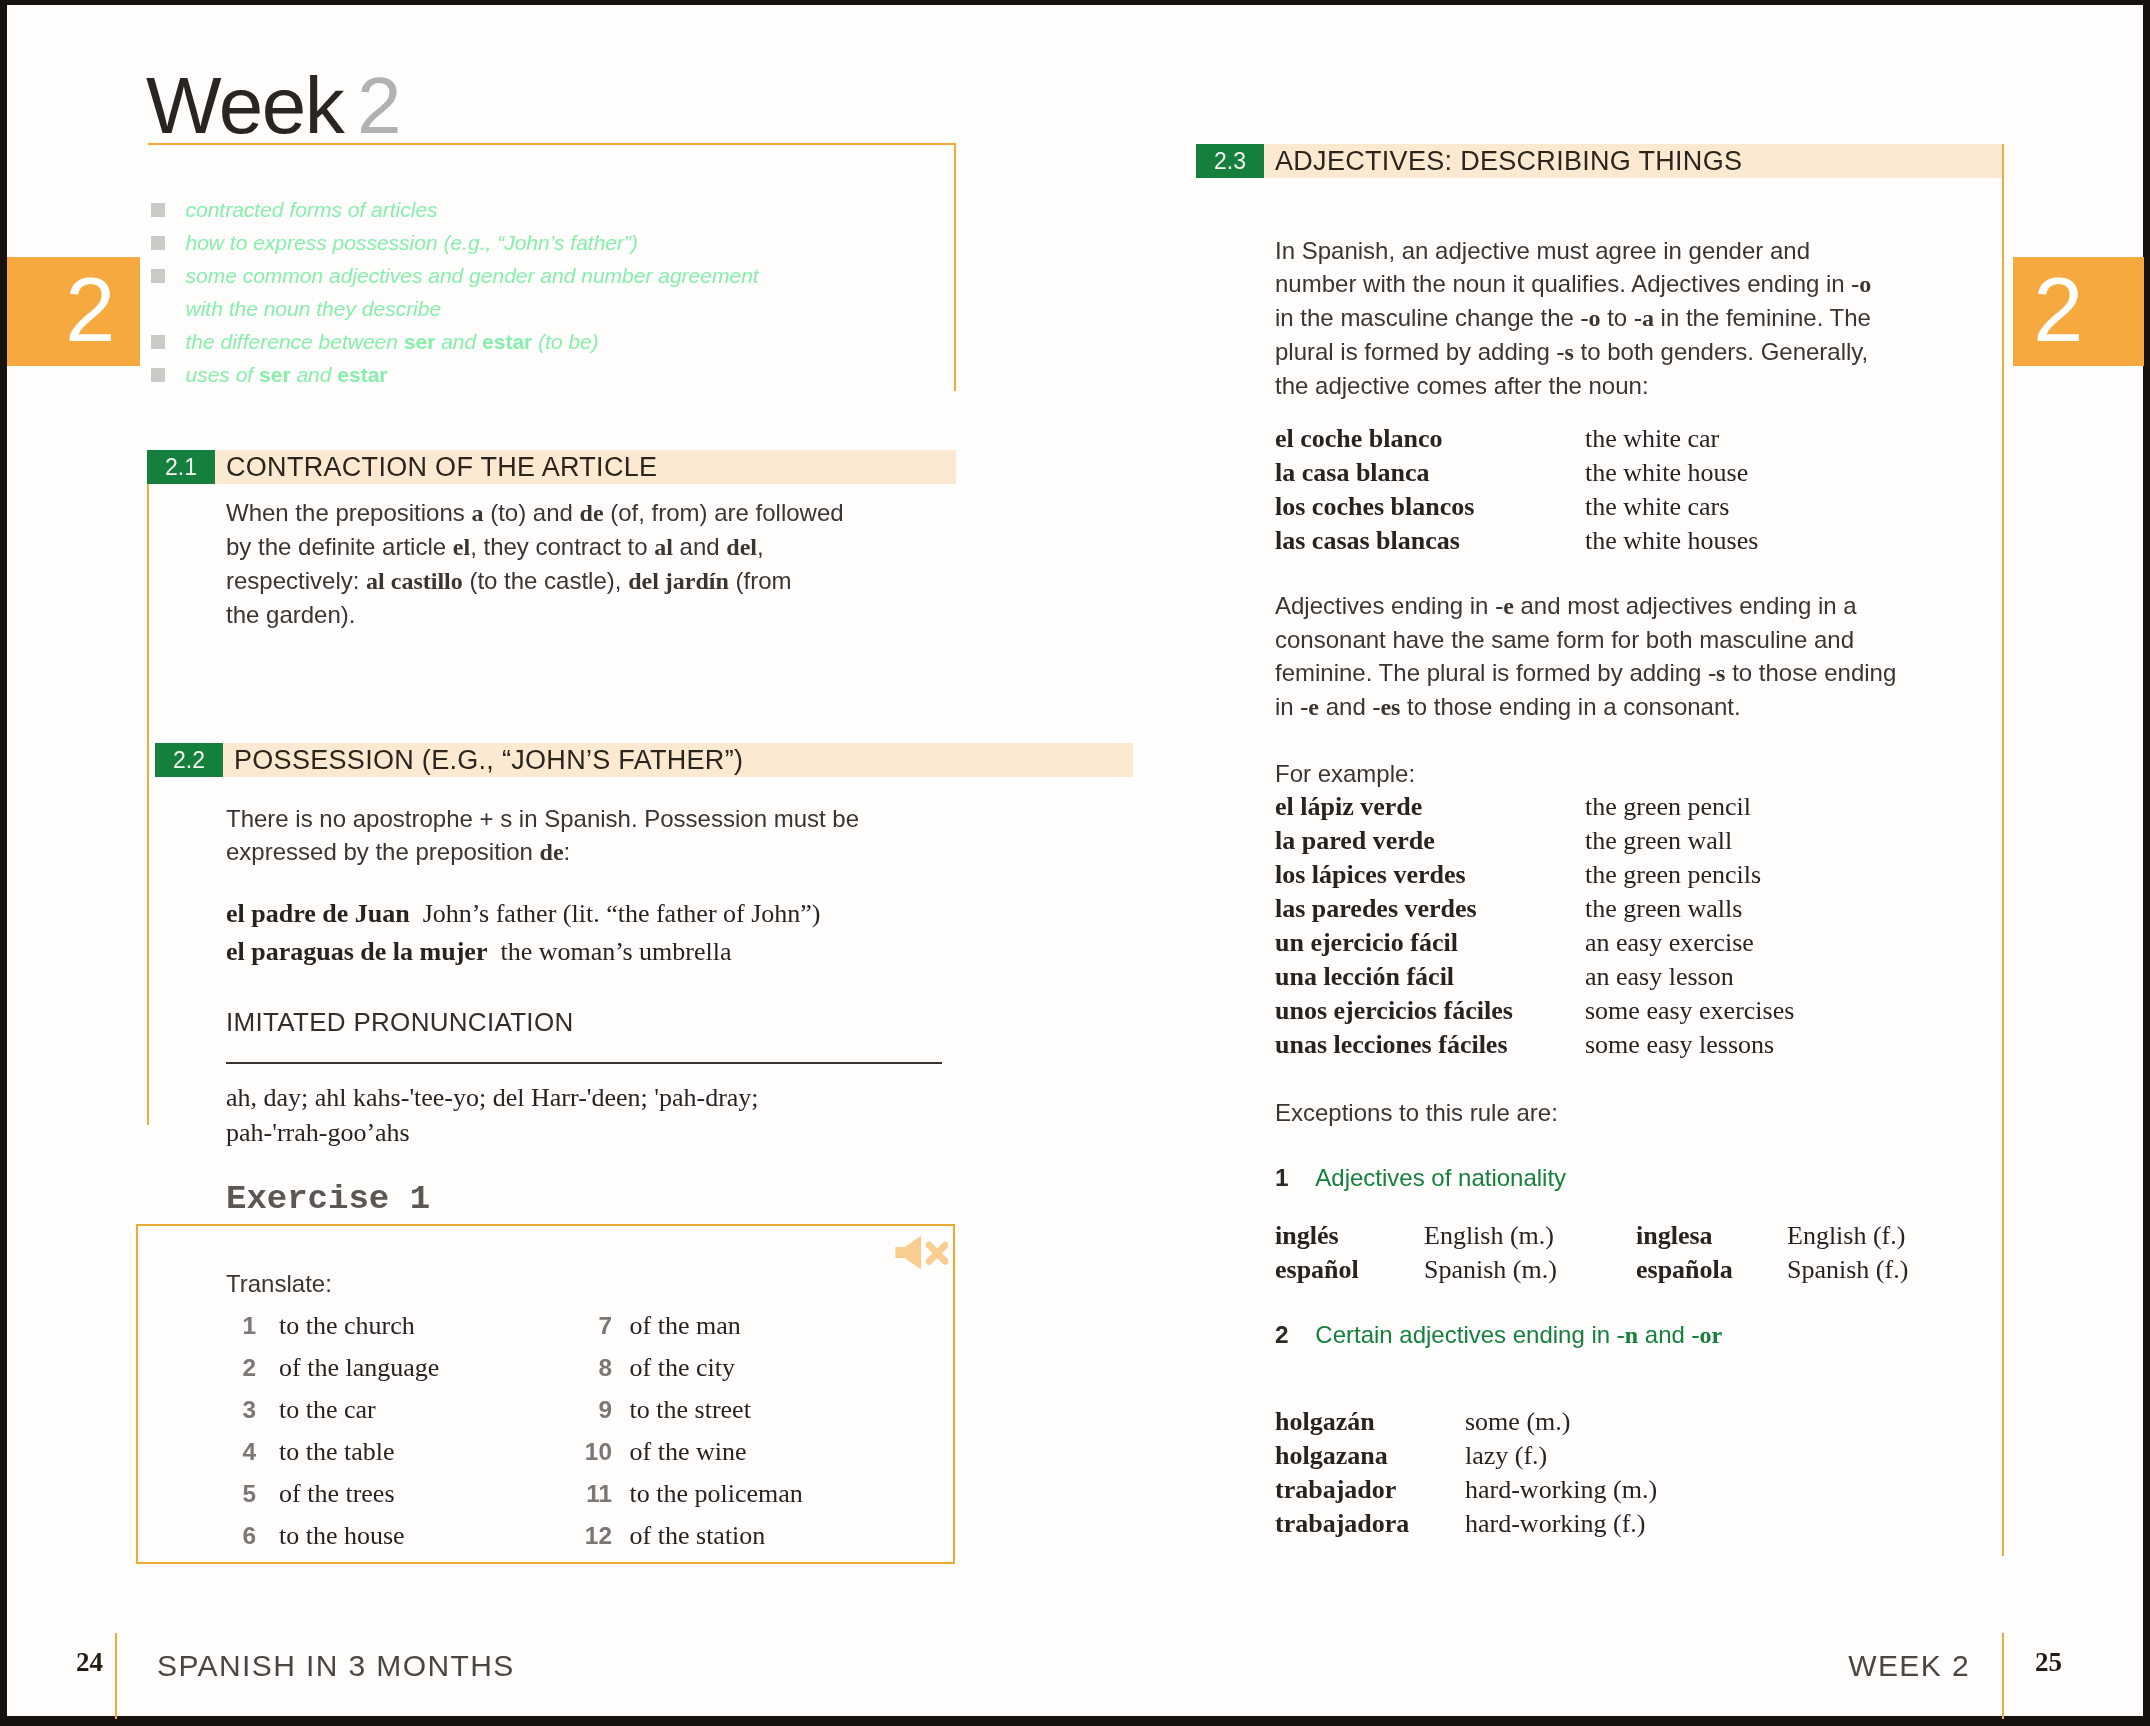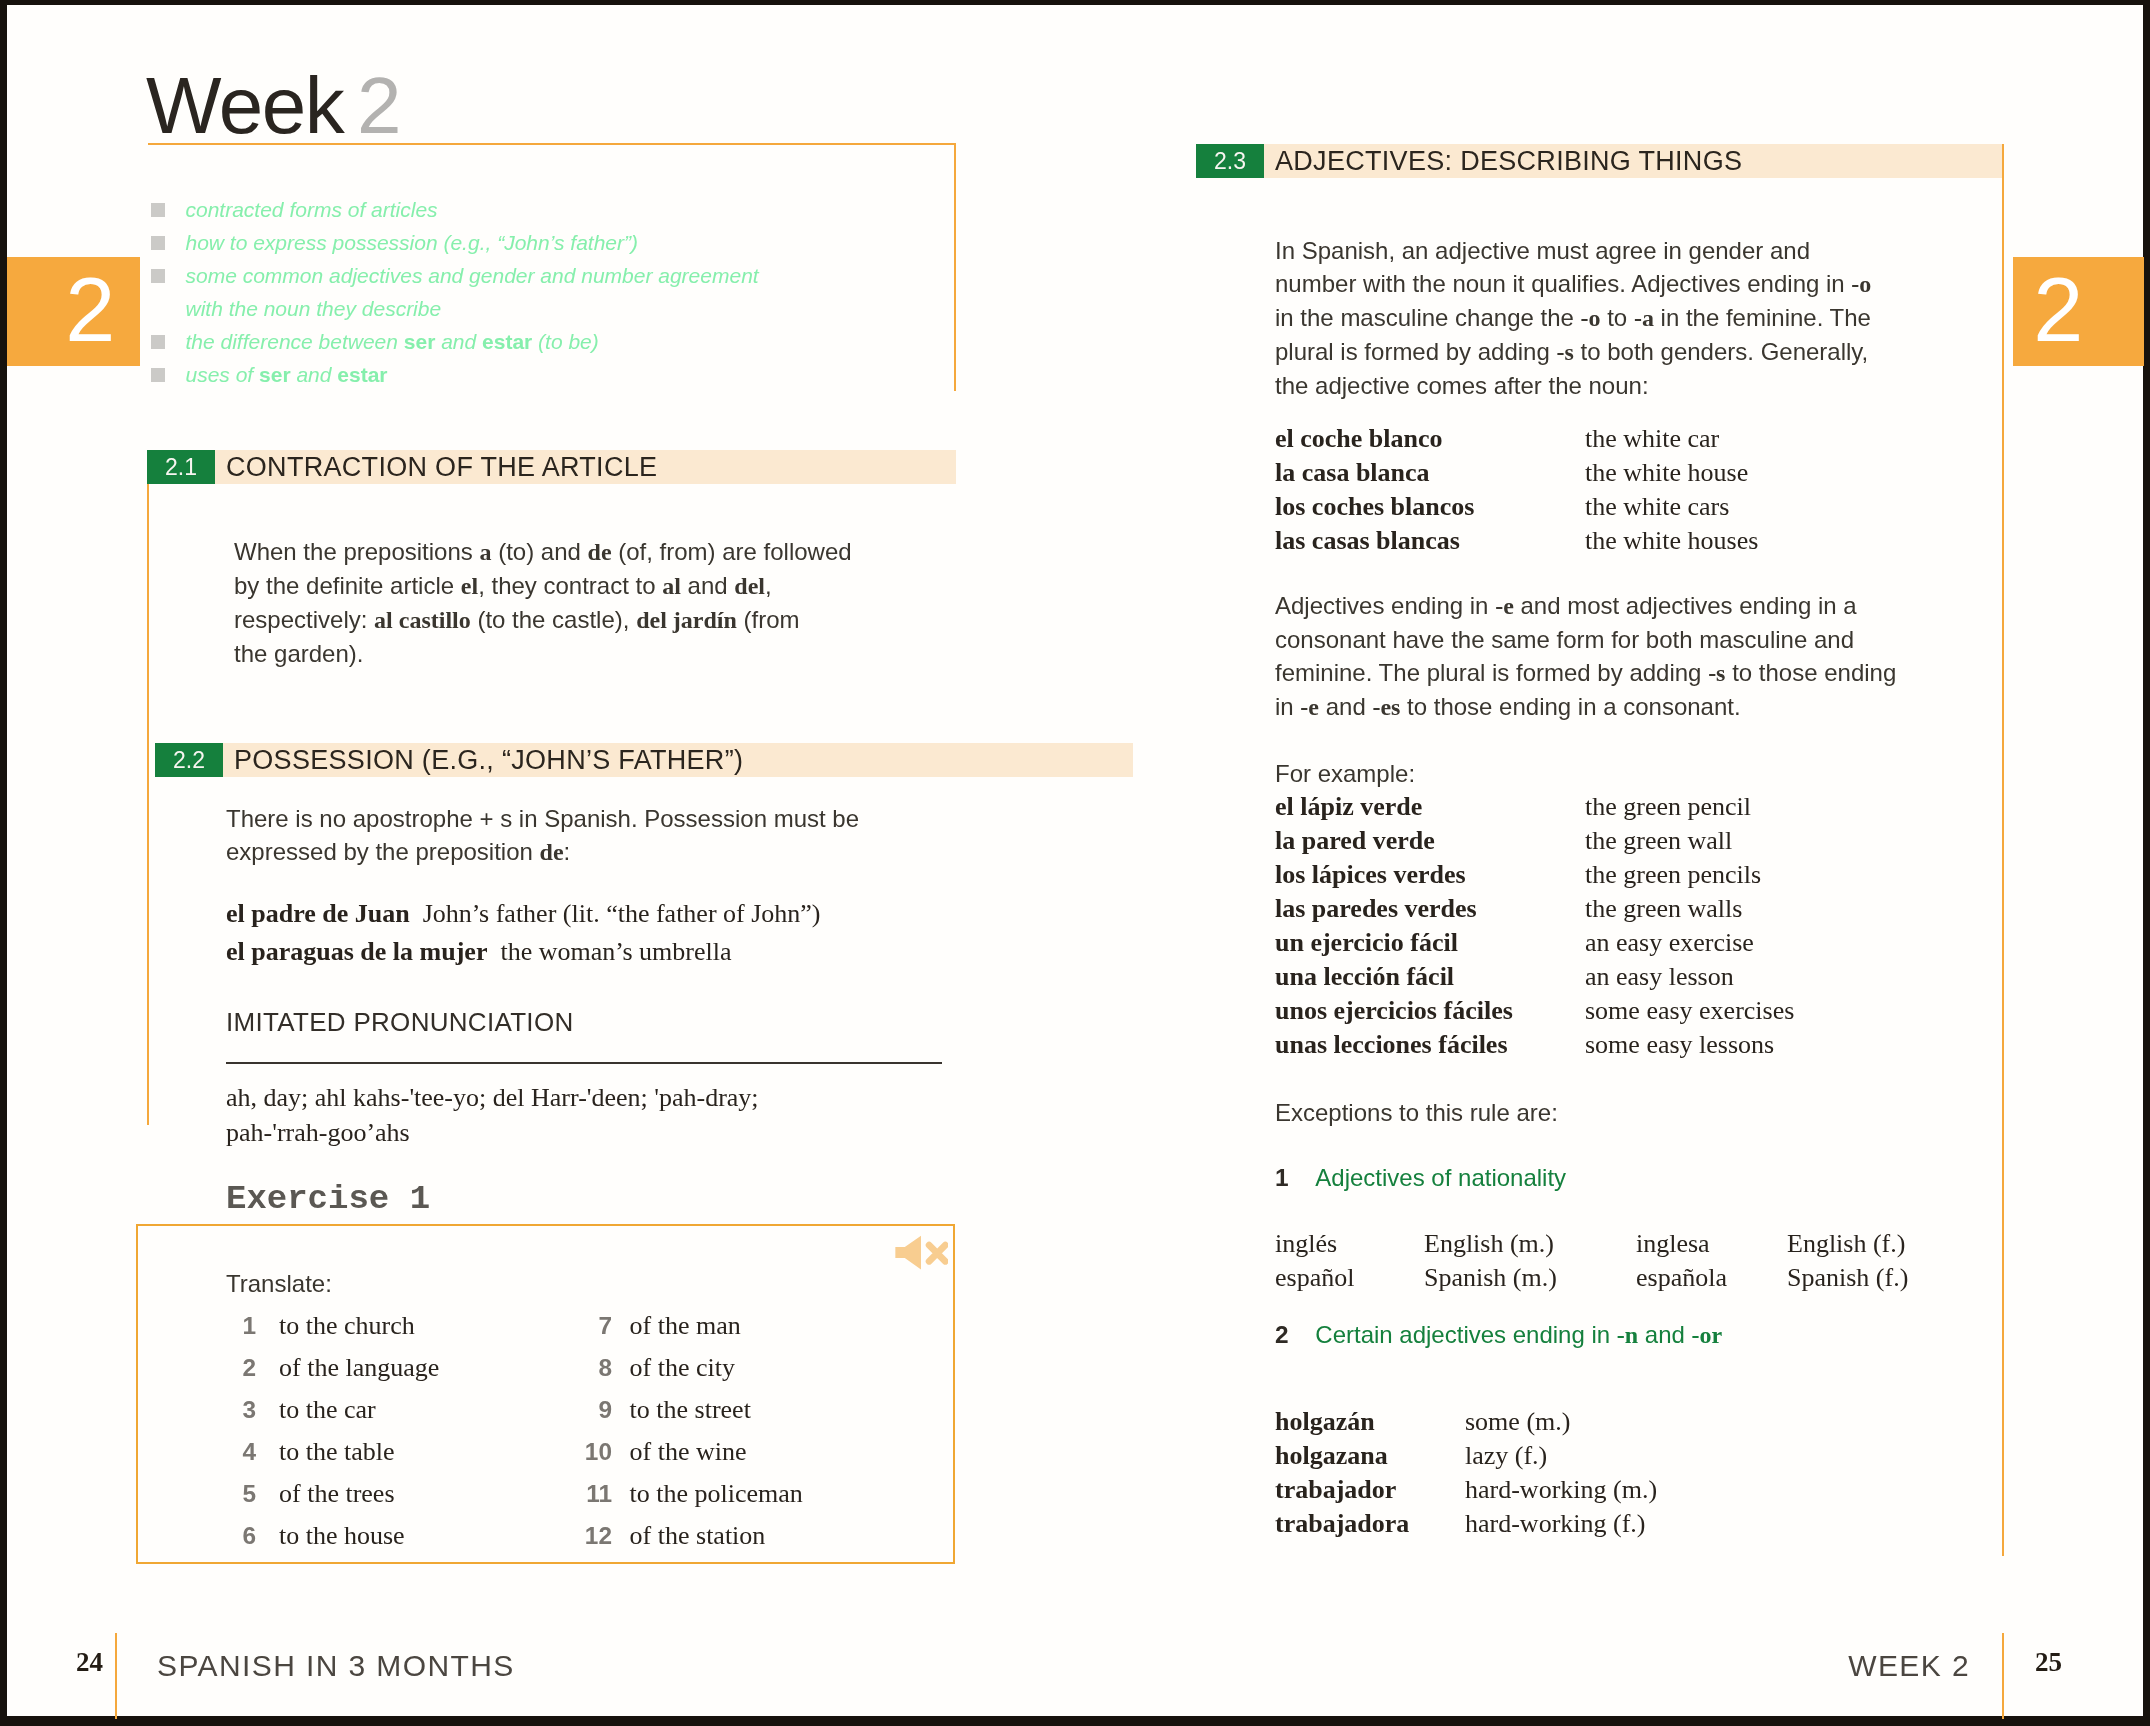--- a/index.html
+++ b/index.html
@@ -65,21 +65,21 @@
   .c2 .ex-num { width:39px; margin-right:17.6px; }
   .ex-text { font-family:"Liberation Serif", serif; font-size:26px; line-height:34px; color:#29231d; }
 
   
   .vrow { height:34px; font-family:"Liberation Serif", serif; font-size:26px; line-height:34px; color:#29231d; white-space:nowrap; }
   .vrow .es { font-weight:700; display:inline-block; }
   .w1 .es { width:310px; }
   .w3 .es { width:190px; }
   .nat-row { height:34px; font-family:"Liberation Serif", serif; font-size:26px; line-height:34px; color:#29231d; white-space:nowrap; }
   .nat-row span { display:inline-block; }
-  .nat-es { font-weight:400;margin-top:8px; }
+  .nat-es { font-weight:700; }
   .nat-c1 { width:149px; } .nat-c2 { width:212px; } .nat-c3 { width:151px; }
   .num-line { display:flex; }
   .num-line .n { font-weight:700; font-size:24.4px; line-height:33px; color:#2f2a24; width:20.3px; flex:none; }
   .num-line .t { font-size:24px; line-height:33px; color:#15803d; margin-left:20px; white-space:pre-wrap; }
 
   
   .footer-page { font-family:"Liberation Serif", serif; font-weight:700; font-size:27px; color:#231c14; }
   .footer-label { font-size:30px; letter-spacing:1.4px; color:#4b4640; }
 </style>
 </head>
@@ -118,21 +118,21 @@
     </div>
   </div>
 
   <div class="abs tab tab-left" style="left:6.8px; top:257px;">2</div>
 
   <div class="abs sec-header" style="left:147px; top:450px; width:809px;">
     <div class="sec-num">2.1</div>
     <div class="sec-title">CONTRACTION OF THE ARTICLE</div>
   </div>
   <div class="abs v-rule" style="left:147px; top:484px; height:641px;"></div>
-  <div class="abs para" style="left:226px; top:535px; width:732px;margin-left:8px;"><span class="run-r">When the prepositions </span><span class="run-b">a</span><span class="run-r"> (to) and </span><span class="run-b">de</span><span class="run-r"> (of, from) are followed
+  <div class="abs para" style="left:226px; top:496px; width:732px;"><span class="run-r">When the prepositions </span><span class="run-b">a</span><span class="run-r"> (to) and </span><span class="run-b">de</span><span class="run-r"> (of, from) are followed
 by the definite article </span><span class="run-b">el</span><span class="run-r">, they contract to </span><span class="run-b">al</span><span class="run-r"> and </span><span class="run-b">del</span><span class="run-r">,
 respectively: </span><span class="run-b">al castillo</span><span class="run-r"> (to the castle), </span><span class="run-b">del jardín</span><span class="run-r"> (from
 the garden).</span></div>
 
   <div class="abs sec-header" style="left:155px; top:743px; width:978px;">
     <div class="sec-num">2.2</div>
     <div class="sec-title">POSSESSION (E.G., “JOHN’S FATHER”)</div>
   </div>
   <div class="abs para" style="left:226px; top:802px; width:732px;"><span class="run-r">There is no apostrophe + s in Spanish. Possession must be
 expressed by the preposition </span><span class="run-b">de</span><span class="run-r">:</span></div>

